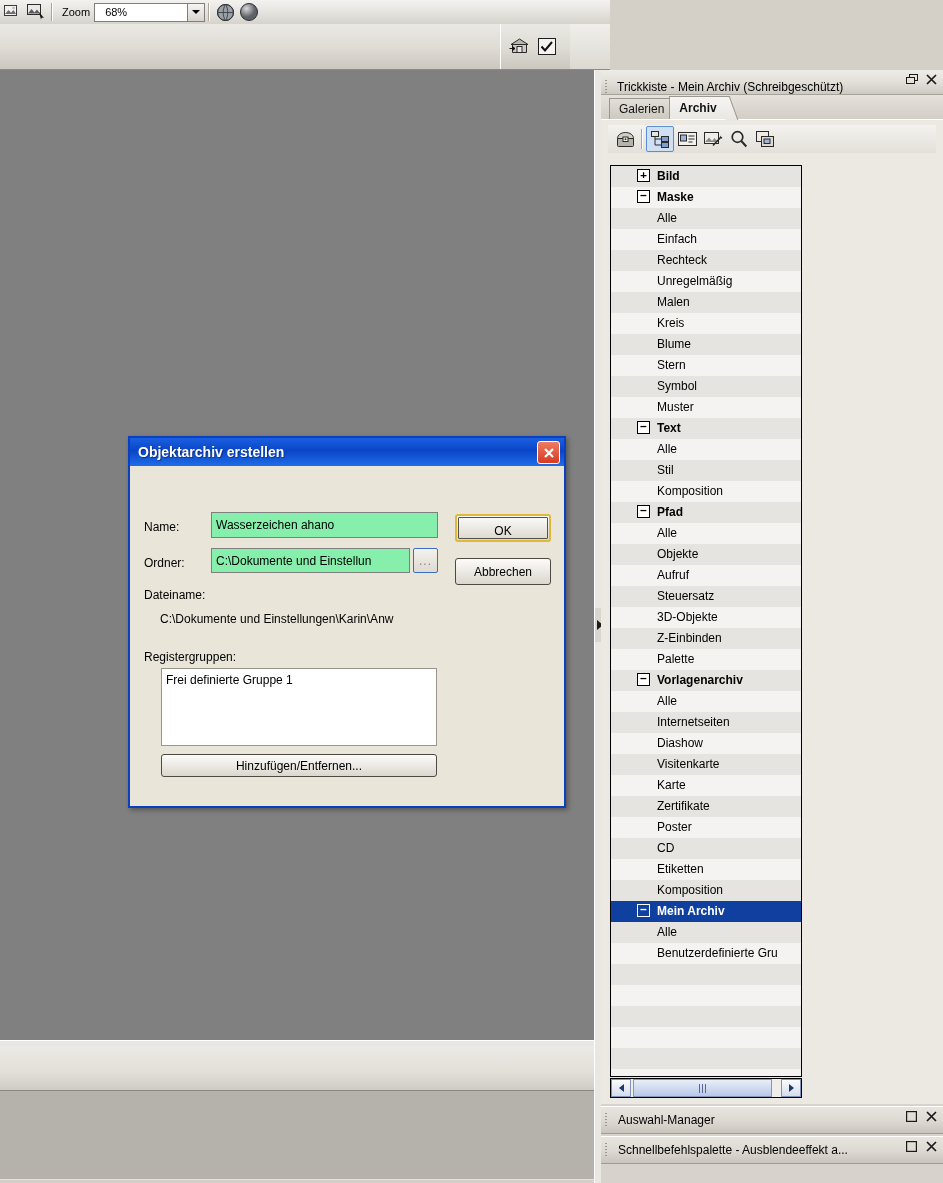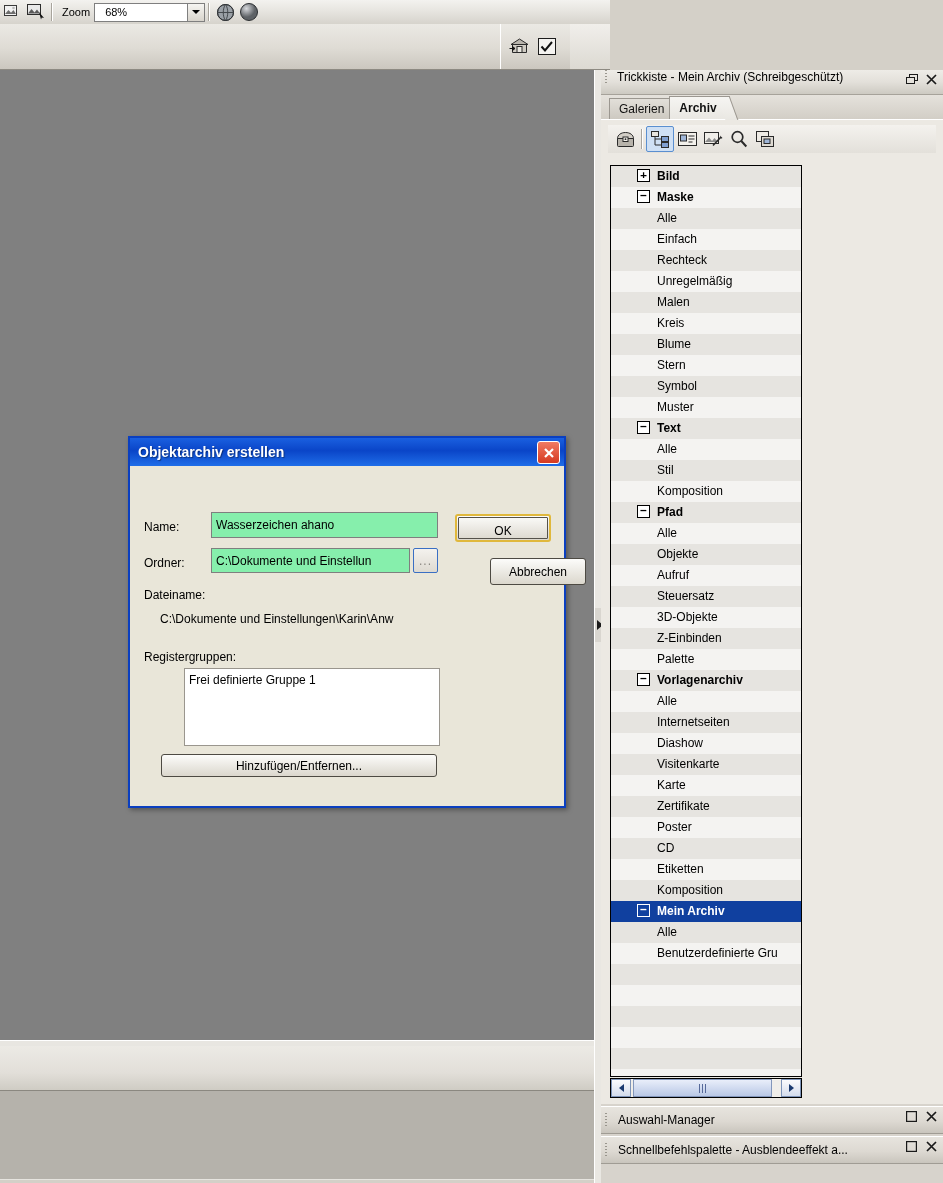--- a/index.html
+++ b/index.html
@@ -74,21 +74,21 @@
     background:#d9d6d0;display:flex;align-items:center;justify-content:center;
   }
   .tri-right{width:0;height:0;border-top:5px solid transparent;border-bottom:5px solid transparent;border-left:6px solid #1a1a1a;}
 
   
   .dock{position:absolute;left:601px;top:70px;width:342px;height:1113px;background:#d7d3cc;}
 
   .panel-title{
     position:relative;height:24px;width:342px;
     background:linear-gradient(to bottom,#eeece7 0%,#e3e0da 50%,#cdcac2 100%);
-    border-bottom:1px solid #a6a29a;display:flex;align-items:flex-start;
+    border-bottom:1px solid #a6a29a;display:flex;align-items:flex-end;
   }
   .grip{width:7px;height:14px;margin-left:4px;flex:none;
     background-image:repeating-linear-gradient(to bottom,#8c8980 0 1px,transparent 1px 3px);
     background-size:2px 3px;background-repeat:repeat-y;opacity:.85;}
   .panel-title-text{font-size:12px;margin-left:5px;white-space:nowrap;}
   .title-btns{position:absolute;right:5px;top:3px;display:flex;gap:7px;align-items:center;}
   .btn-restore,.btn-close{width:13px;height:13px;display:flex;align-items:center;justify-content:center;cursor:default;}
 
   
   .tabstrip{
@@ -488,32 +488,32 @@
         <span>C:\Dokumente und Einstellun</span>
       </div>
       <div class="dots-btn" style="left:283px;top:82px;width:25px;height:25px;">
         <span>...</span>
       </div>
 
       <span class="fld-label" style="left:14px;top:122px;">Dateiname:</span>
       <span class="static-path" style="left:30px;top:146px;">C:\Dokumente und Einstellungen\Karin\Anw</span>
 
       <span class="fld-label" style="left:14px;top:184px;">Registergruppen:</span>
-      <div class="listbox" style="left:31px;top:202px;width:256px;height:78px;margin-left:23px;">
+      <div class="listbox" style="left:31px;top:202px;width:276px;height:78px;">
         <div>Frei definierte Gruppe 1</div>
       </div>
 
       <div class="btn" style="left:31px;top:288px;width:276px;height:23px;">
         <span>Hinzufügen/Entfernen...</span>
       </div>
 
       <div class="btn default" style="left:325px;top:48px;width:96px;height:28px;">
         <span class="inner">
             <span>OK</span>
           </span>
       </div>
-      <div class="btn" style="left:325px;top:92px;width:96px;height:27px;margin-left:35px;">
+      <div class="btn" style="left:325px;top:92px;width:96px;height:27px;">
         <span>Abbrechen</span>
       </div>
     </div>
   </div>
 
 </div>
 
 </body></html>

